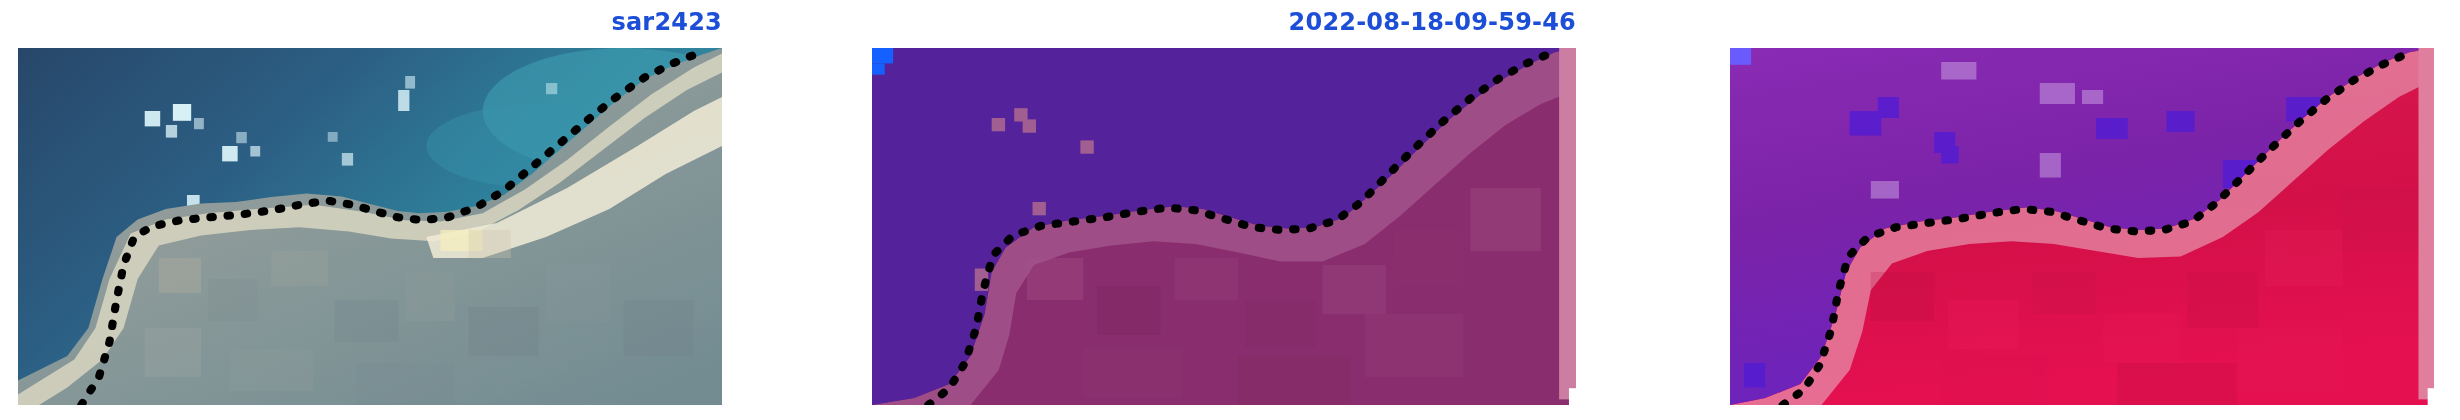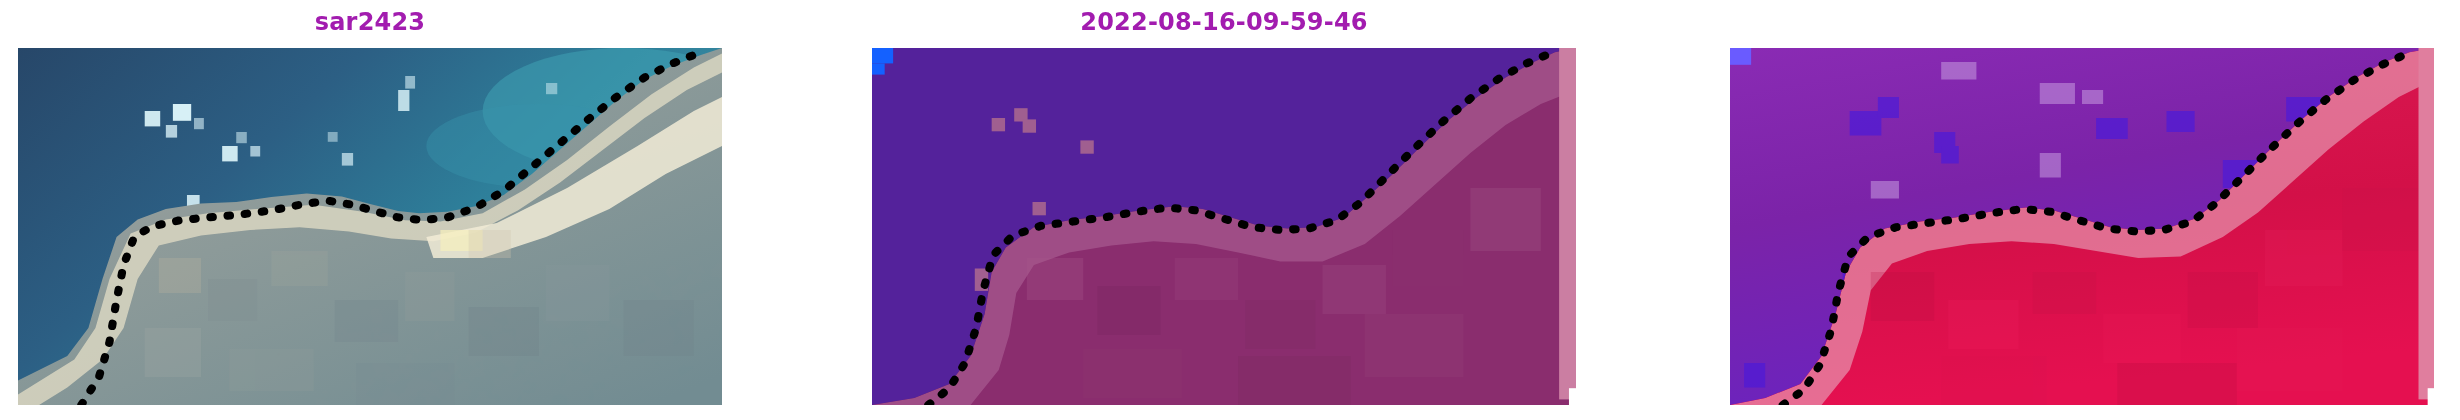--- a/index.html
+++ b/index.html
@@ -27,24 +27,24 @@
     overflow: hidden;
   }
   #panel-1 { left: 18px; }
   #panel-2 { left: 872px; }
   #panel-3 { left: 1730px; }
 
   .panel-title {
     position: absolute;
     top: 8px;
     width: 704px;
-    text-align: center;
+    text-align: right;
     font-size: 24px;
     font-weight: bold;
-    color: #a21caf;
+    color: #1d4ed8;
     letter-spacing: 0.2px;
     white-space: nowrap;
   }
   #title-1 { left: 18px; }
   #title-2 { left: 872px; }
   #title-3 { left: 1730px; }
 
   .imgcanvas {
     position: absolute;
     inset: 0;
@@ -53,21 +53,21 @@
     display: block;
     image-rendering: pixelated;
   }
 </style>
 </head>
 <body>
 
 <div id="figure">
 
   <div class="panel-title" id="title-1">sar2423</div>
-  <div class="panel-title" id="title-2">2022-08-16-09-59-46</div>
+  <div class="panel-title" id="title-2">2022-08-18-09-59-46</div>
 
   <div class="panel" id="panel-1">
     <svg class="imgcanvas" viewBox="0 0 100 51" preserveAspectRatio="none">
       <defs>
         <filter id="px1" x="0" y="0" width="100%" height="100%">
           <feTurbulence type="fractalNoise" baseFrequency="0.42" numOctaves="3" seed="7" result="n"></feTurbulence>
           <feColorMatrix in="n" type="saturate" values="0" result="g"></feColorMatrix>
           <feComponentTransfer in="g" result="g2">
             <feFuncA type="table" tableValues="0 0.30"></feFuncA>
           </feComponentTransfer>

